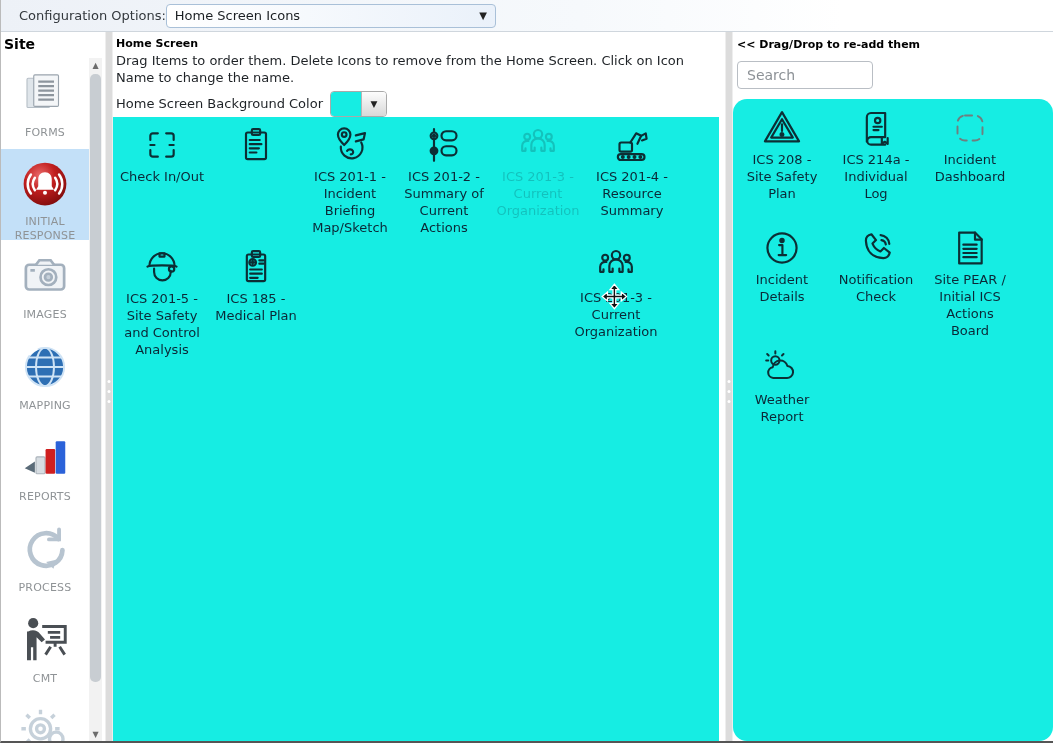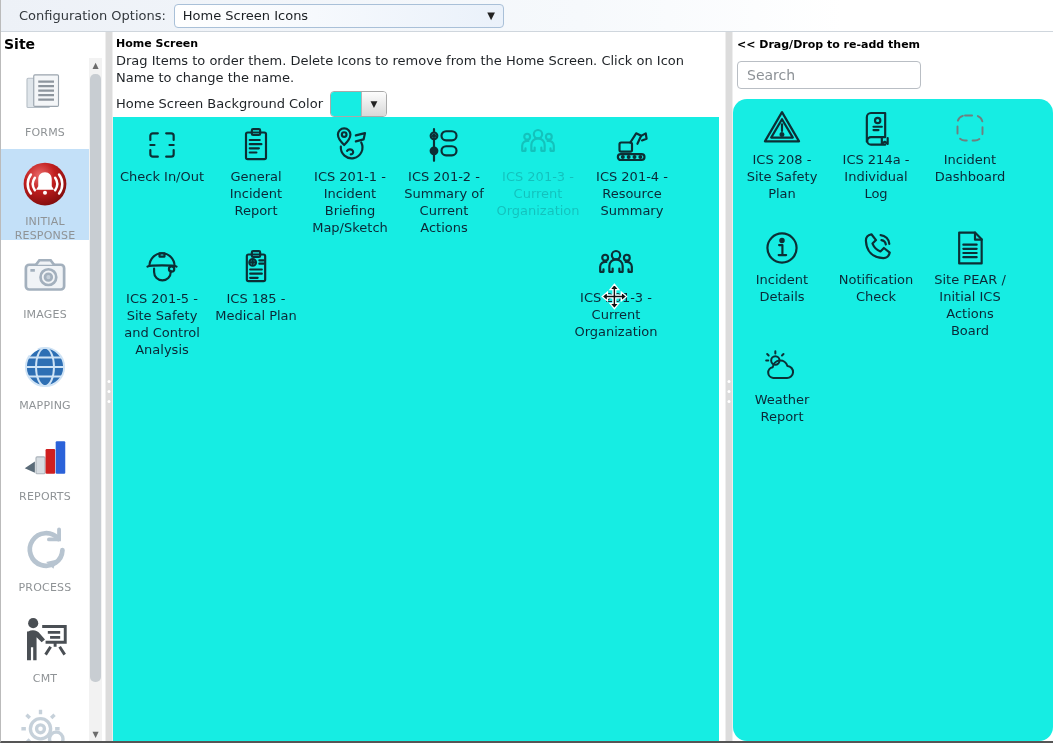--- a/index.html
+++ b/index.html
@@ -7,21 +7,21 @@
   body { font-family:"DejaVu Sans","Liberation Sans",sans-serif; }
   .screen{
     position:relative; width:1053px; height:743px; background:#fff;
     overflow:hidden; border-bottom:2px solid #555; border-left:1px solid #bbb;
     display:flex; flex-direction:column;
   }
   
   .topbar{
     height:32px; flex:0 0 32px; display:flex; align-items:center;
     background:linear-gradient(to right,#edf1f7 0%,#f6f9fc 55%,#ffffff 80%);
-    border-bottom:1px solid #cfd6dd; padding-left:18px; gap:8px;
+    border-bottom:1px solid #cfd6dd; padding-left:18px; gap:0;
   }
   .topbar-label{ font-size:13px; color:#33383d; }
   .cfg-select{
     width:330px; height:24px; border:1px solid #a9c0d8; border-radius:4px;
     background:linear-gradient(to right,#ffffff,#eaf1fa);
     display:flex; align-items:center; padding:0 8px; font-size:13px; color:#1b1f23;
     cursor:default;
   }
   .cfg-select .caret{ margin-left:auto; font-size:10px; color:#222; }
   
@@ -76,21 +76,21 @@
     max-width:86px; margin-top:3px; }
   .tile.ghost{ opacity:.22; }
   
   .drag-tile{ position:absolute; left:455px; top:3px; width:96px; }
   .drag-tile .tile{ width:96px; cursor:move; }
   .move-cursor{ position:absolute; left:50%; top:40px; transform:translateX(-56%);
     width:27px; height:27px; pointer-events:none; }
   
   .right{ flex:1; display:flex; flex-direction:column; background:#fff; min-width:0; }
   .right-head{ flex:0 0 67px; padding:6px 0 0 4px; }
-  .search-input{ margin-top:7px; width:184px; height:28px; border:1px solid #b9bec4;
+  .search-input{ margin-top:7px; width:136px; height:28px; border:1px solid #b9bec4;
     border-radius:4px; font-size:14px; padding:0 9px; color:#222; outline:none;
     font-family:inherit; }
   .search-input::placeholder{ color:#8c9196; }
   .right-cyan{ flex:1; position:relative;border-radius:14px; }
   .tile-grid.cols3{ grid-template-columns:repeat(3,94px); grid-auto-rows:120px;
     padding:6px 0 0 2px; }
   .tile-icon.gray{ color:#6f7f7f; }
 </style>
 </head>
 <body>
@@ -258,21 +258,20 @@
     <span class="tile-label">Check In/Out</span>
   </div>
             <div class="tile">
     <span class="tile-icon">
                 <svg viewBox="0 0 48 48" fill="none" stroke="currentColor" stroke-width="2.6" stroke-linecap="round" stroke-linejoin="round">
                   <rect x="12" y="9" width="24" height="32" rx="2"></rect>
                   <rect x="19" y="5" width="10" height="7" rx="1.5"></rect>
                   <path d="M16.5 18h12M16.5 23h14M16.5 28h11M16.5 33h8"></path>
                 </svg>
               </span>
-    <span class="tile-label">General Incident Report</span>
   </div>
             <div class="tile">
     <span class="tile-icon">
                 <svg viewBox="0 0 48 48" fill="none" stroke="currentColor" stroke-width="2.6" stroke-linecap="round" stroke-linejoin="round">
                   <path d="M17 4c4.2 0 7.5 3.3 7.5 7.5C24.5 17 17 24 17 24s-7.5-7-7.5-12.5C9.5 7.3 12.8 4 17 4z"></path>
                   <circle cx="17" cy="11.5" r="2.8"></circle>
                   <path d="M13 26a13 13 0 1 0 24.5-5"></path>
                   <path d="M31 12.5l11-2.8-1.7 7.6-9.3 2.4"></path>
                   <path d="M20.5 31c1.6-2.4 5.6-2.3 7 .3 1 1.9-.6 4-2.6 3.9"></path>
                 </svg>

